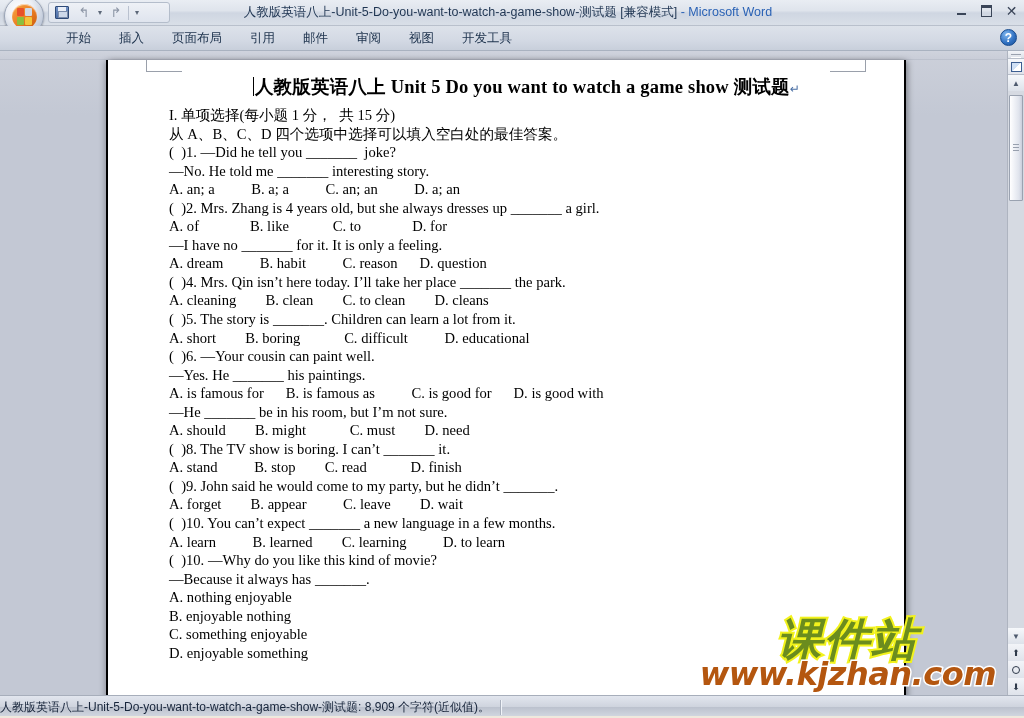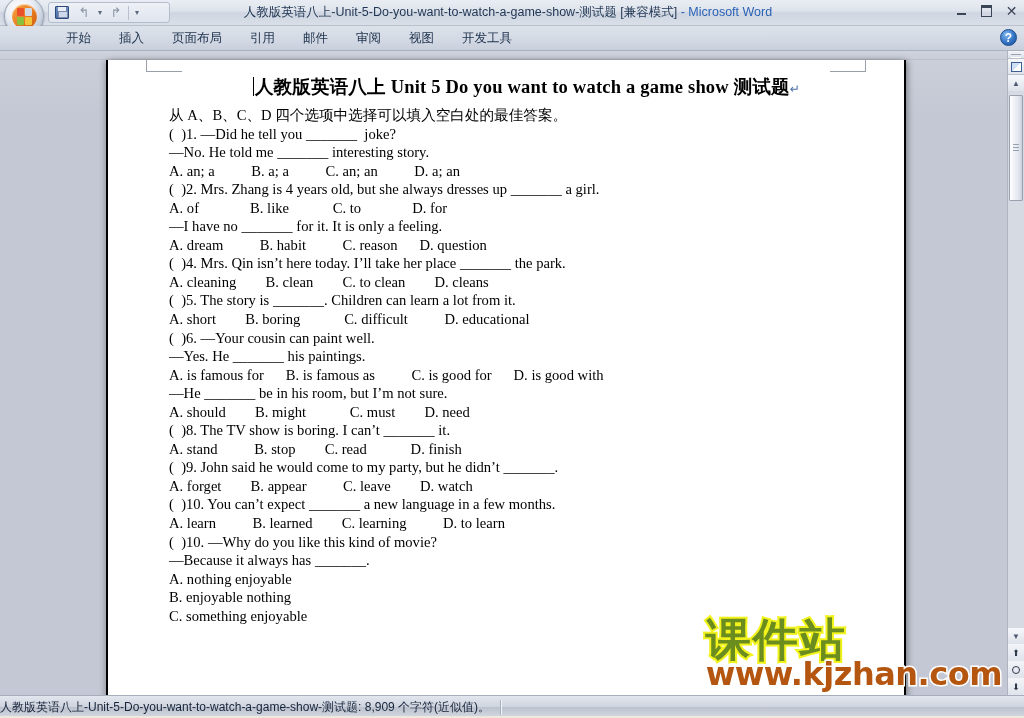--- a/index.html
+++ b/index.html
@@ -189,24 +189,25 @@
   .line {
     font-size: 14.6px;
     line-height: 18.55px;
     white-space: pre;
     color: #000;
   }
 
   
   .watermark {
     position: absolute;
-    right: 22px; bottom: 6px;
-    text-align: left;
+    right: 28px; bottom: 6px;
+    text-align: center;
     pointer-events: none;
     user-select: none;
+    font-style: italic;
   }
   .wm-cn {
     font-size: 45px; font-weight: bold;
     color: #6b8c1e;
     letter-spacing: 2px;
     line-height: 48px;
     -webkit-text-stroke: 4px #f2f21c;
     paint-order: stroke fill;
     font-family: "DejaVu Sans", sans-serif;
   }
@@ -371,48 +372,50 @@
   <div class="workspace">
     <div class="topstrip"></div>
 
     <div class="page">
       <div class="margin-mark mm-left"></div>
       <div class="margin-mark mm-right"></div>
 
       <div class="page-body">
         <div class="doc-heading"><span class="caret"></span><span>人教版英语八上  Unit 5 Do you want to watch a game show  测试题</span><span class="pilcrow">↵</span></div>
 
+        <div class="line">I. 单项选择(每小题 1 分，  共 15 分)</div>
         <div class="line">从 A、B、C、D 四个选项中选择可以填入空白处的最佳答案。</div>
         <div class="line">(  )1. —Did he tell you _______  joke?</div>
         <div class="line">—No. He told me _______ interesting story.</div>
         <div class="line">A. an; a          B. a; a          C. an; an          D. a; an</div>
         <div class="line">(  )2. Mrs. Zhang is 4 years old, but she always dresses up _______ a girl.</div>
         <div class="line">A. of              B. like            C. to              D. for</div>
         <div class="line">—I have no _______ for it. It is only a feeling.</div>
         <div class="line">A. dream          B. habit          C. reason      D. question</div>
         <div class="line">(  )4. Mrs. Qin isn’t here today. I’ll take her place _______ the park.</div>
         <div class="line">A. cleaning        B. clean        C. to clean        D. cleans</div>
         <div class="line">(  )5. The story is _______. Children can learn a lot from it.</div>
         <div class="line">A. short        B. boring            C. difficult          D. educational</div>
         <div class="line">(  )6. —Your cousin can paint well.</div>
         <div class="line">—Yes. He _______ his paintings.</div>
         <div class="line">A. is famous for      B. is famous as          C. is good for      D. is good with</div>
         <div class="line">—He _______ be in his room, but I’m not sure.</div>
         <div class="line">A. should        B. might            C. must        D. need</div>
         <div class="line">(  )8. The TV show is boring. I can’t _______ it.</div>
         <div class="line">A. stand          B. stop        C. read            D. finish</div>
         <div class="line">(  )9. John said he would come to my party, but he didn’t _______.</div>
-        <div class="line">A. forget        B. appear          C. leave        D. watch</div>
+        <div class="line">A. forget        B. appear          C. leave        D. wait</div>
         <div class="line">(  )10. You can’t expect _______ a new language in a few months.</div>
         <div class="line">A. learn          B. learned        C. learning          D. to learn</div>
         <div class="line">(  )10. —Why do you like this kind of movie?</div>
         <div class="line">—Because it always has _______.</div>
         <div class="line">A. nothing enjoyable    </div>
         <div class="line">B. enjoyable nothing</div>
         <div class="line">C. something enjoyable    </div>
+        <div class="line">D. enjoyable something</div>
       </div>
     </div>
 
     <div class="watermark">
       <div class="wm-cn">课件站</div>
       <div class="wm-url">www.kjzhan.com</div>
     </div>
 
     <div class="vscroll">
       <div class="vs-splitter"></div>

